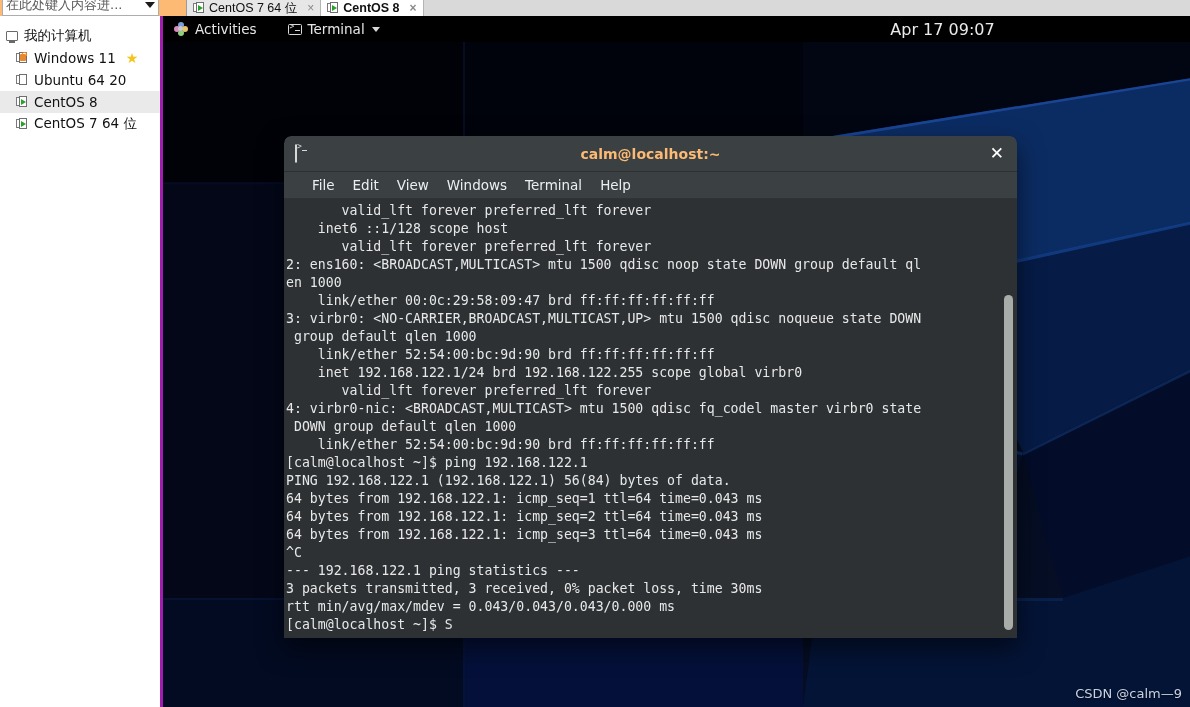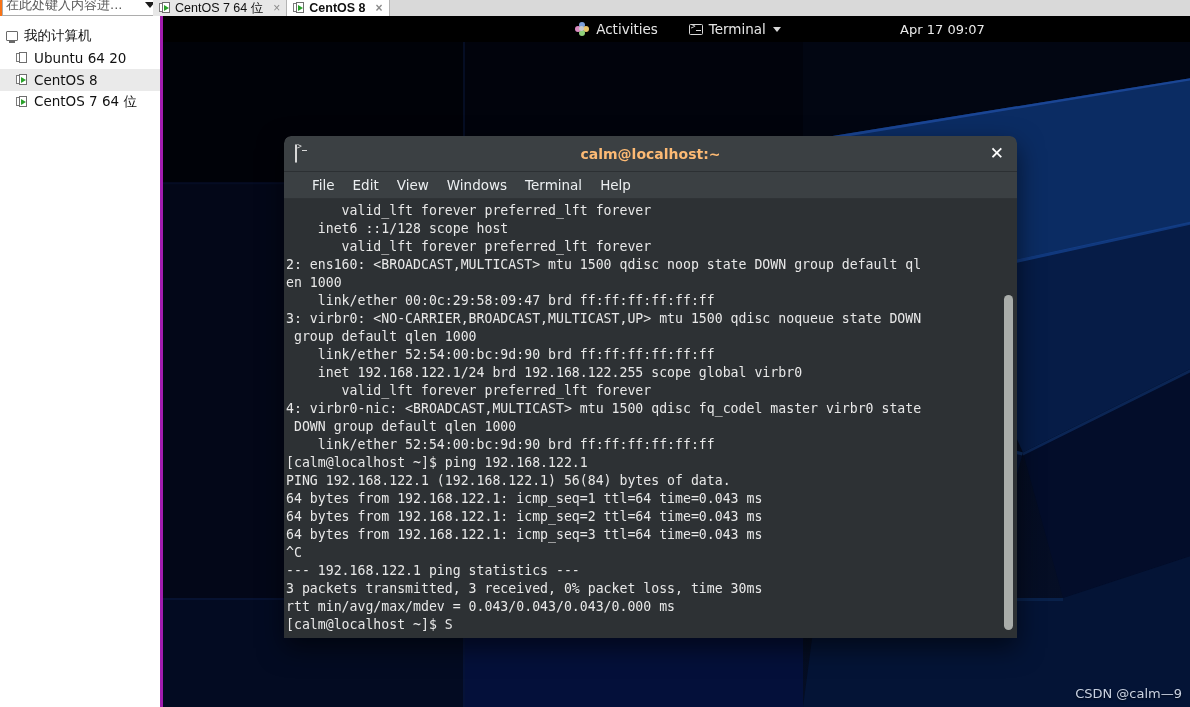--- a/index.html
+++ b/index.html
@@ -9,21 +9,21 @@
     background:#ffffff;
   }
 
   
   #app { position:relative; width:1190px; height:707px; display:flex; flex-direction:column; }
 
   
   #top-row { height:16px; display:flex; background:#f0f0f0; flex:0 0 auto; }
 
   #library-search-cell {
-    width:153px; height:16px; background:#f97316;
+    width:187px; height:16px; background:#fdba74;
     border-right:1px solid #9a9a9a; position:relative;
   }
   #library-search {
     position:absolute; left:2px; top:-6px; width:157px; height:22px;
     background:#ffffff; border:1px solid #adadad;
     display:flex; align-items:center; padding:0 3px;
   }
   #library-search .ph {
     flex:1; font-size:13px; color:#5a5a5a; white-space:nowrap; overflow:hidden;
     font-family:"DejaVu Sans", sans-serif; line-height:14px;
@@ -74,34 +74,34 @@
   #guest { flex:1; position:relative; background:#000; overflow:hidden; }
 
   
   #wallpaper { position:absolute; inset:0; background:#050a1e; overflow:hidden; }
   #wallpaper svg { position:absolute; inset:0; width:100%; height:100%; display:block; }
 
   
   #gnome-bar {
     position:absolute; left:0; right:0; top:0; height:26px; background:#000000;
     display:flex; align-items:center; color:#e6e6e6; font-size:13.5px;
-    font-family:"DejaVu Sans", sans-serif; z-index:5;justify-content:center;
+    font-family:"DejaVu Sans", sans-serif; z-index:5;
   }
   #activities { display:flex; align-items:center; gap:7px; padding:0 9px 0 11px; height:26px; }
   #gnome-footprint { width:14px; height:14px; position:relative; }
   #gnome-footprint i { position:absolute; width:6px; height:6px; border-radius:50%; }
   #app-menu { display:flex; align-items:center; gap:6px; padding:0 8px; height:26px; margin-left:14px; }
   .term-glyph {
     width:14px; height:11px; border:1.5px solid #d8d8d8; border-radius:1.5px;
     position:relative; flex:0 0 auto; background:transparent;
   }
   .term-glyph:before{content:">";position:absolute;left:1px;top:-2.5px;font-size:8px;color:#d8d8d8;font-family:"DejaVu Sans Mono",monospace;}
   .term-glyph:after{content:"";position:absolute;left:6px;top:5px;width:5px;height:1.3px;background:#d8d8d8;}
   .menu-caret { width:0;height:0;border-left:4px solid transparent;border-right:4px solid transparent;border-top:5px solid #d8d8d8; margin-left:1px;}
-  #gnome-clock { position:absolute; left:0; right:0; text-align:center; font-size:13px; color:#eaeaea; pointer-events:none; }
+  #gnome-clock { position:absolute; left:0; right:0; text-align:center; font-size:16px; color:#eaeaea; pointer-events:none; }
   #gnome-clock span { display:inline-block; transform:translateX(266px); }
 
   
   #terminal {
     position:absolute; left:121px; top:120px; width:733px; height:502px;
     box-shadow:0 10px 26px rgba(0,0,0,.55);
     border-radius:7px 7px 0 0; overflow:hidden; z-index:6;
     display:flex; flex-direction:column;
   }
   #term-titlebar {
@@ -190,20 +190,29 @@
   </div>
 
   <div id="body-row">
 
     <div id="library">
       <div class="lib-root">
         <span class="mycomp"></span>
         <span>我的计算机</span>
       </div>
 
+      <div class="lib-item">
+        <span class="vmicon">
+          <i class="pg-back"></i>
+            <i class="pg-front"></i>
+            <i class="lock"></i>
+        </span>
+        <span>Windows 11</span>
+        <span class="star">★</span>
+      </div>
 
       <div class="lib-item">
         <span class="vmicon">
           <i class="pg-back"></i>
             <i class="pg-front"></i>
         </span>
         <span>Ubuntu 64 20</span>
       </div>
 
       <div class="lib-item selected">

